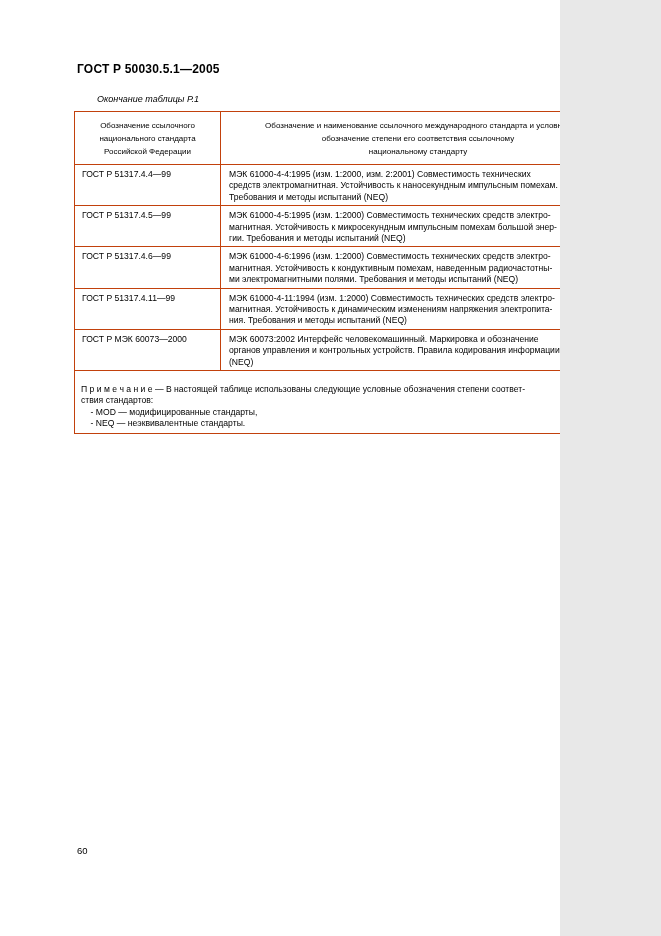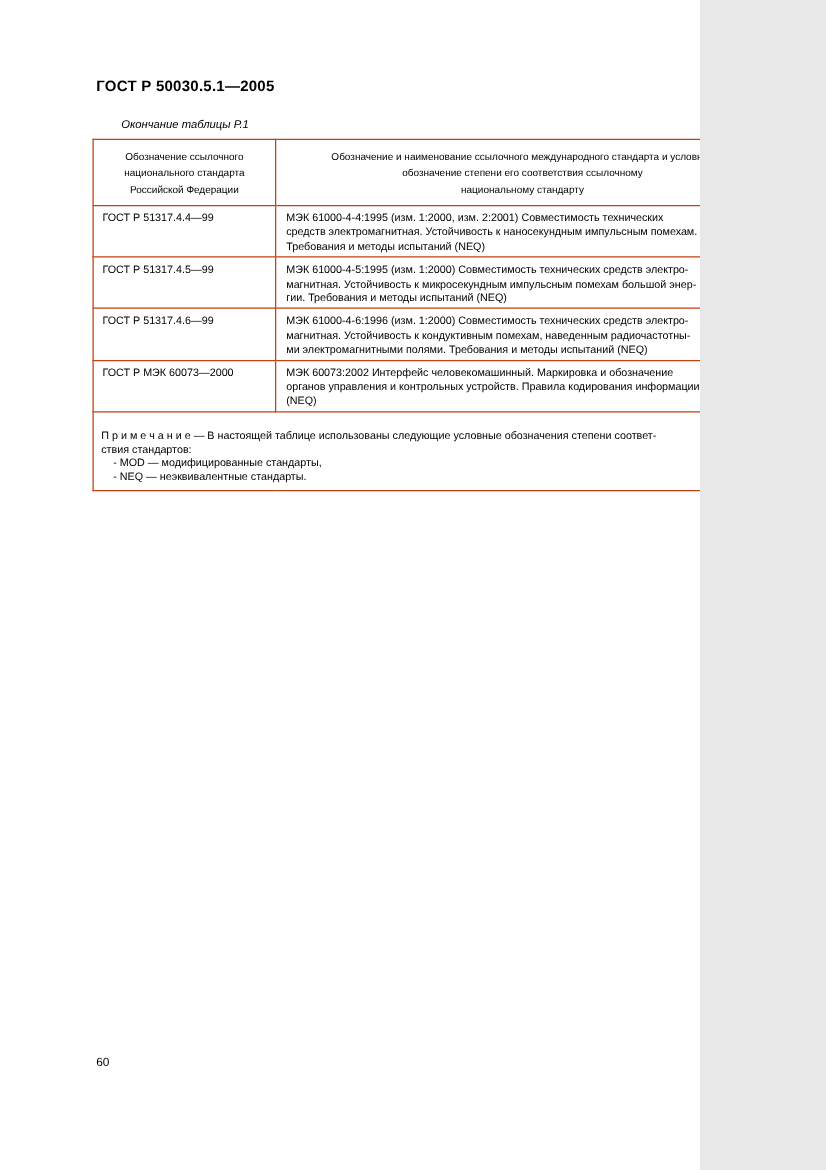--- a/index.html
+++ b/index.html
@@ -127,20 +127,26 @@
 магнитная. Устойчивость к микросекундным импульсным помехам большой энер-
 гии. Требования и методы испытаний (NEQ)</td>
       </tr>
       <tr class="data-row">
         <td class="cell-national">ГОСТ Р 51317.4.6—99</td>
         <td class="cell-international">МЭК 61000-4-6:1996 (изм. 1:2000) Совместимость технических средств электро-
 магнитная. Устойчивость к кондуктивным помехам, наведенным радиочастотны-
 ми электромагнитными полями. Требования и методы испытаний (NEQ)</td>
       </tr>
       <tr class="data-row">
+        <td class="cell-national">ГОСТ Р 51317.4.11—99</td>
+        <td class="cell-international">МЭК 61000-4-11:1994 (изм. 1:2000) Совместимость технических средств электро-
+магнитная. Устойчивость к динамическим изменениям напряжения электропита-
+ния. Требования и методы испытаний (NEQ)</td>
+      </tr>
+      <tr class="data-row">
         <td class="cell-national">ГОСТ Р МЭК 60073—2000</td>
         <td class="cell-international">МЭК 60073:2002 Интерфейс человекомашинный. Маркировка и обозначение
 органов управления и контрольных устройств. Правила кодирования информации
 (NEQ)</td>
       </tr>
       <tr class="note-row">
         <td class="cell-note" colspan="2">П р и м е ч а н и е — В настоящей таблице использованы следующие условные обозначения степени соответ-
 ствия стандартов:
     - MOD — модифицированные стандарты,
     - NEQ — неэквивалентные стандарты.</td>

